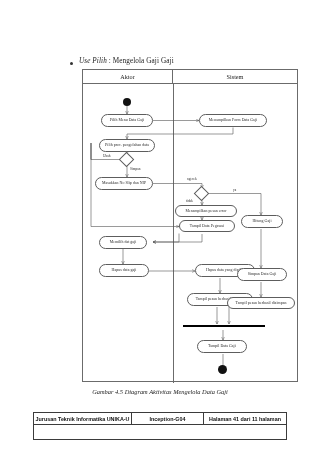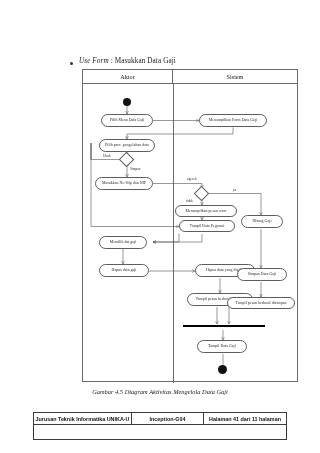--- a/index.html
+++ b/index.html
@@ -127,21 +127,21 @@
   .fc3{flex:1;}
   .footer-blank{width:100%;}
 </style>
 </head>
 <body>
 
 <div class="page">
 
   <div class="bullet-line">
     <span class="bullet-dot"></span>
-    <span class="bullet-text"><span class="ital">Use Form</span><span> : Masukkan Data Gaji</span></span>
+    <span class="bullet-text"><span class="ital">Use Pilih</span><span> : Mengelola Gaji Gaji</span></span>
   </div>
 
   <div class="lane-table">
 
     <div class="lane-head">
       <div class="cell left">Aktor</div>
       <div class="cell right">Sistem</div>
     </div>
     <div class="lane-divider"></div>
 

